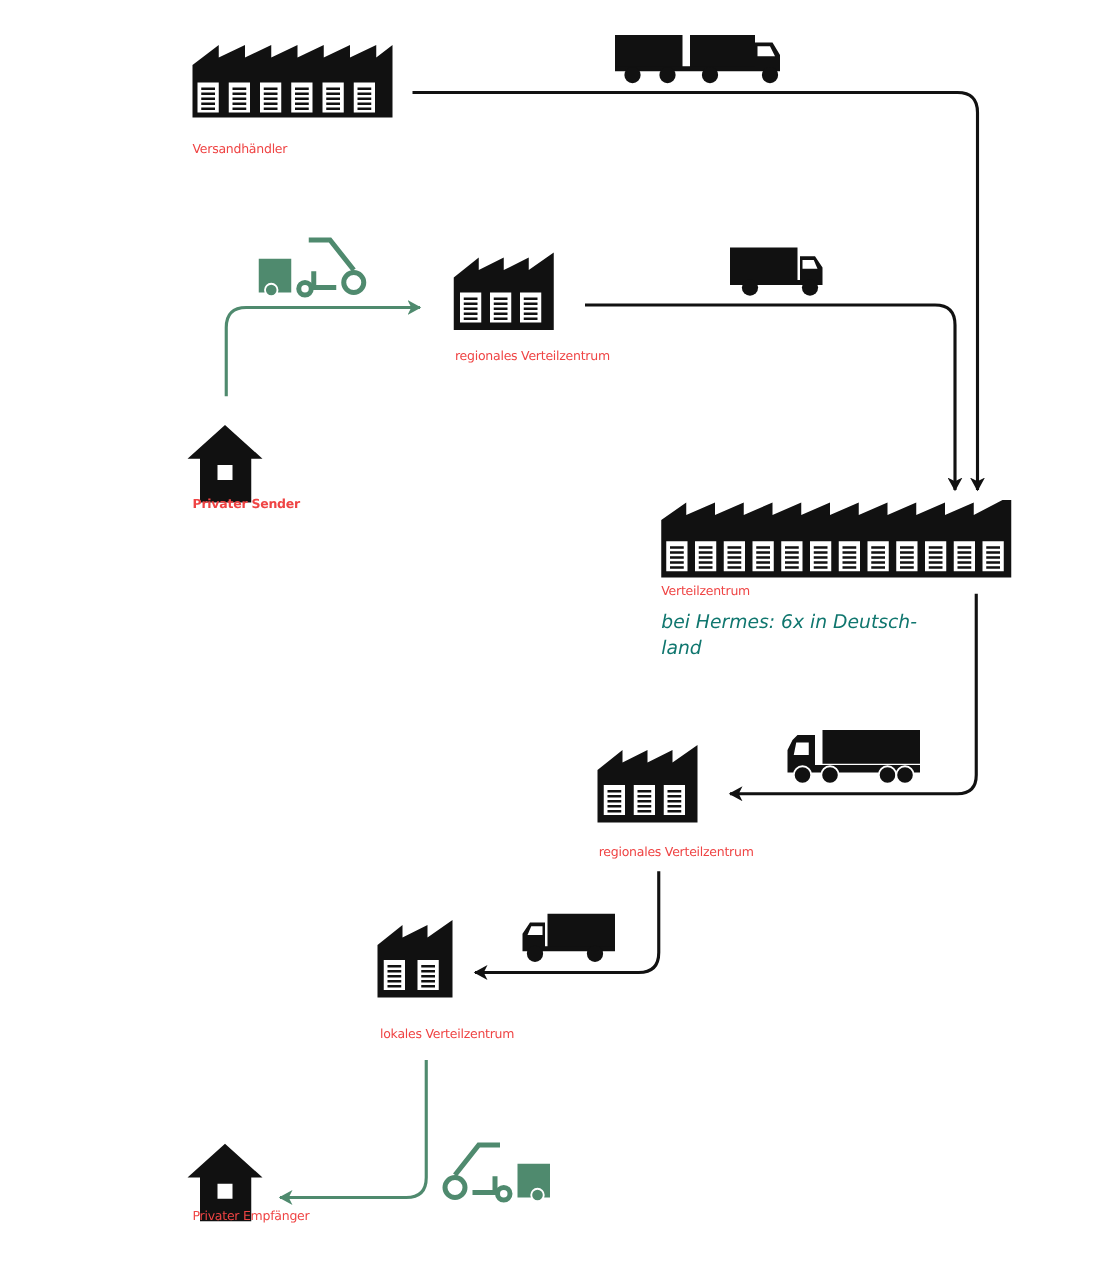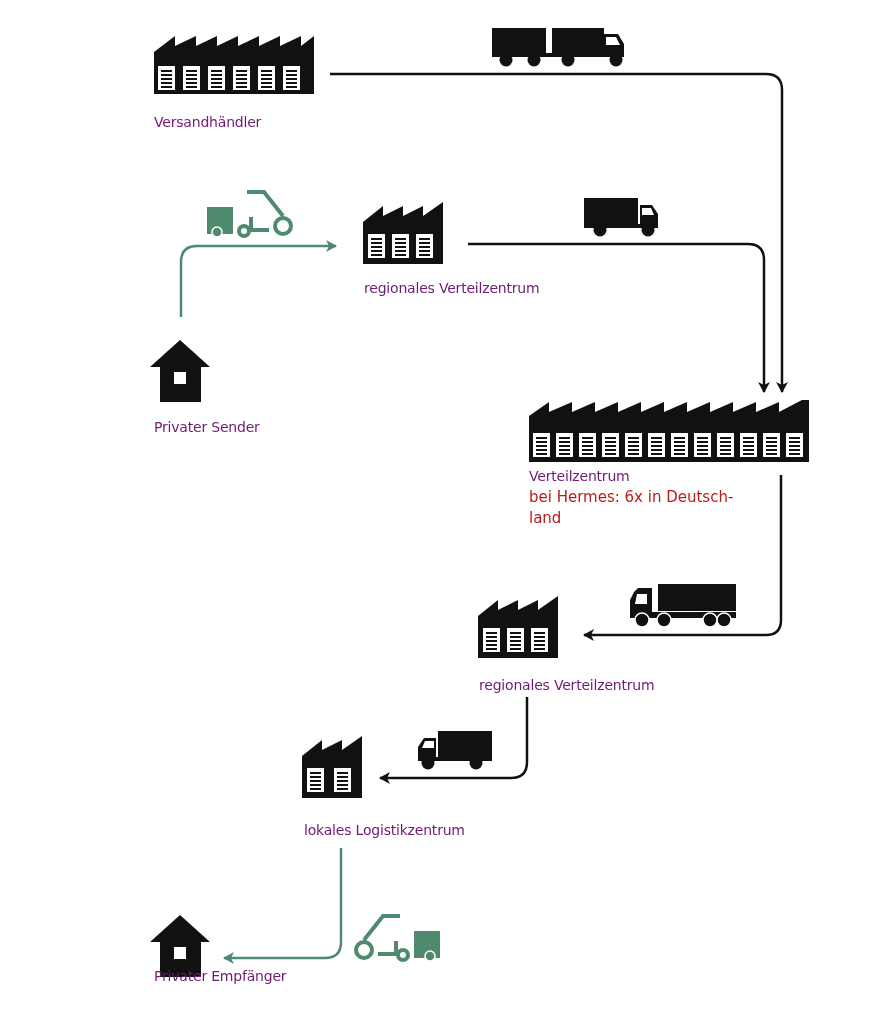--- a/index.html
+++ b/index.html
@@ -1,20 +1,20 @@
 <!DOCTYPE html>
 <html><head>
 <meta charset="utf-8">
 <style>
   html, body { margin:0; padding:0; background:#ffffff; }
   body { width:878px; height:1024px; position:relative; overflow:hidden;
          font-family:"DejaVu Sans", "Liberation Sans", sans-serif; }
   #diagram { position:absolute; left:0; top:0; width:878px; height:1024px; }
-  .lbl { position:absolute; font-size:14px; color:#701a75; white-space:nowrap; letter-spacing:-0.2px; }
-  .sub { position:absolute; font-size:15px; color:#b91c1c; line-height:21px; width:230px; }
+  .lbl { position:absolute; font-size:10px; color:#ef4444; white-space:nowrap; letter-spacing:-0.2px; }
+  .sub { position:absolute; font-size:15px; color:#0f766e; font-style:italic; line-height:21px; width:230px; }
 </style>
 </head>
 <body>
 
 <svg id="diagram" xmlns="http://www.w3.org/2000/svg" viewBox="0 0 878 1024">
   <defs>
     <marker id="arrowK" markerWidth="12" markerHeight="12" refX="10" refY="6" orient="auto" markerUnits="userSpaceOnUse">
       <path d="M0,0 L11,6 L0,12 L3,6 Z" fill="#111"></path>
     </marker>
     <marker id="arrowG" markerWidth="12" markerHeight="12" refX="10" refY="6" orient="auto" markerUnits="userSpaceOnUse">
@@ -145,19 +145,19 @@
     <circle cx="10" cy="42" r="5" fill="#4f8a6e" stroke="#fff" stroke-width="1.5"></circle>
     <circle cx="37" cy="41" r="5" fill="none" stroke="#4f8a6e" stroke-width="4"></circle>
     <path d="M44,27 V40 H62" fill="none" stroke="#4f8a6e" stroke-width="4"></path>
     <path d="M40,2 H57 L76,26" fill="none" stroke="#4f8a6e" stroke-width="4"></path>
     <circle cx="76" cy="36" r="8" fill="none" stroke="#4f8a6e" stroke-width="4"></circle>
   </g>
 </svg>
 
 <div class="lbl" style="left:154px;top:114px;">Versandhändler</div>
 <div class="lbl" style="left:364px;top:280px;">regionales Verteilzentrum</div>
-<div class="lbl" style="left:154px;top:419px;">Privater Sender</div>
+<div class="lbl" style="left:154px;top:398px;font-weight:bold;">Privater Sender</div>
 <div class="lbl" style="left:529px;top:468px;">Verteilzentrum</div>
 <div class="sub" style="left:529px;top:487px;white-space:pre-line;">bei Hermes: 6x in Deutsch-
 land</div>
 <div class="lbl" style="left:479px;top:677px;">regionales Verteilzentrum</div>
-<div class="lbl" style="left:304px;top:822px;">lokales Logistikzentrum</div>
+<div class="lbl" style="left:304px;top:822px;">lokales Verteilzentrum</div>
 <div class="lbl" style="left:154px;top:968px;">Privater Empfänger</div>
 
 </body></html>

